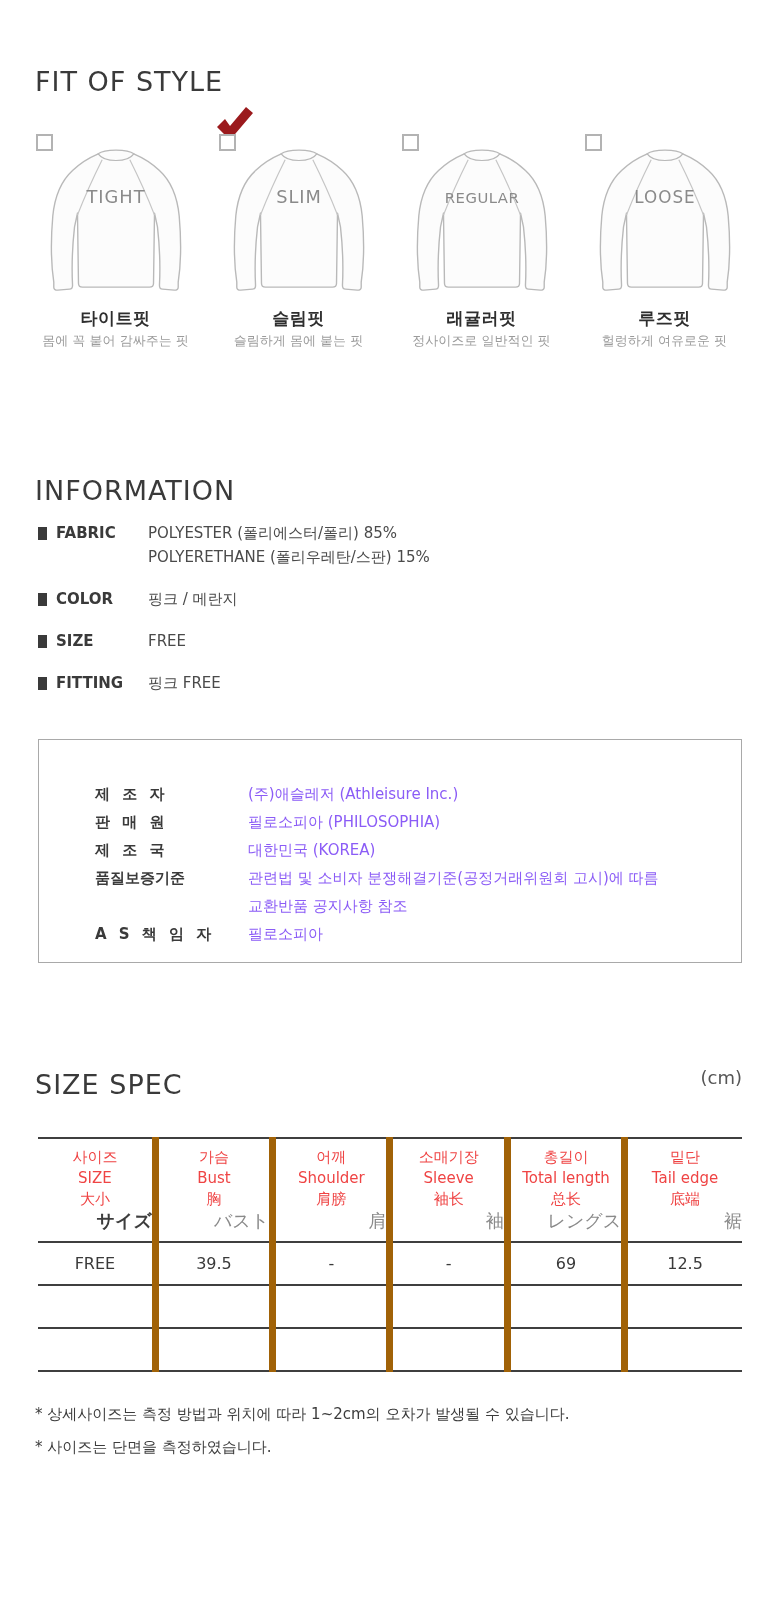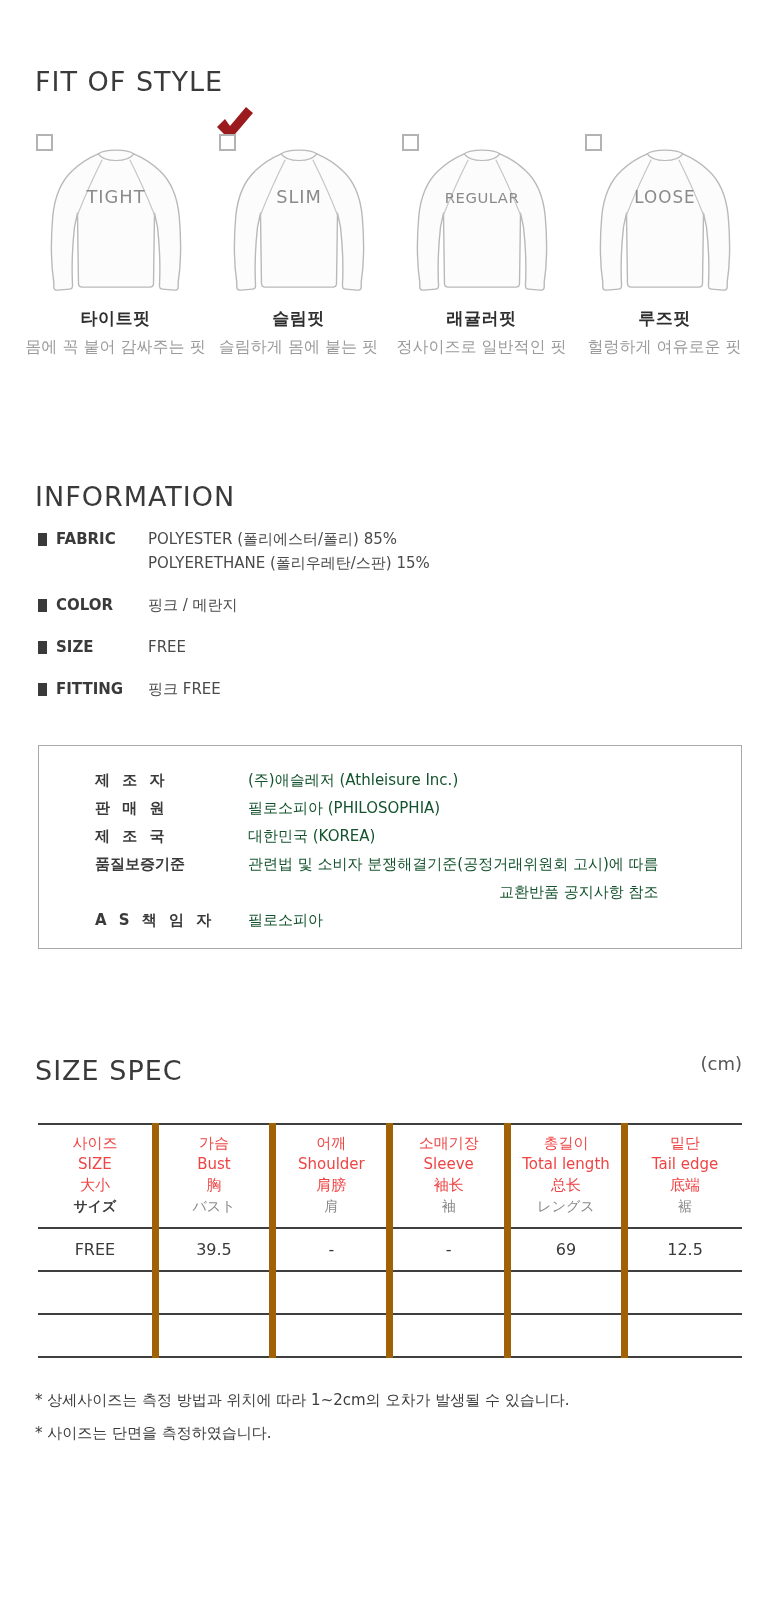--- a/index.html
+++ b/index.html
@@ -10,45 +10,45 @@
   #fit-title { margin:66px 0 0 35px; }
   #info-title { margin:126px 0 0 35px; }
 
   
   .fits { display:flex; margin:12px 24px 0 24px; }
   .fit { flex:1; position:relative; text-align:center; padding-top:30px; }
   .fit-checkbox { position:absolute; left:12px; top:24px; width:13px; height:13px; border:2px solid #b3b3b3; background:#fff; }
   .checkmark { position:absolute; left:8px; top:-4px; width:40px; height:36px; }
   .shirt { width:150px; height:158px; display:block; margin:0 auto; }
   .fit-name { font-size:17px; font-weight:600; color:#2e2e2e; margin-top:9px; line-height:22px; letter-spacing:0.5px; }
-  .fit-desc { font-size:16px; color:#9b9b9b; margin-top:10px; line-height:16px; }
+  .fit-desc { font-size:13px; color:#9b9b9b; margin-top:4px; line-height:16px; }
 
   
   .info-rows { margin:14px 0 0 38px; }
   .info-row { display:flex; align-items:flex-start; margin-bottom:18px; }
   .info-label { width:110px; display:flex; align-items:center; font-size:15px; font-weight:700; color:#3a3a3a; line-height:24px; }
   .bullet { width:9px; height:13px; background:#3a3a3a; display:inline-block; margin-right:9px; flex:none; }
   .info-value { font-size:15px; color:#4a4a4a; line-height:24px; }
 
-  .manu-box { width:704px; margin:44px 0 0 38px; border:1px solid #a9a9a9; box-sizing:border-box; padding:20px 0 14px 0; }
+  .manu-box { width:704px; margin:44px 0 0 38px; border:1px solid #a9a9a9; box-sizing:border-box; padding:40px 0 14px 0; }
   .manu-row { display:flex; font-size:15px; line-height:28px; }
   .manu-label { width:153px; margin-left:56px; flex:none; color:#3a3a3a; font-weight:600; word-spacing:7px; }
-  .manu-value { color:#14532d;text-align:right; }
+  .manu-value { color:#8b5cf6; }
 
   
   .size-head { display:flex; justify-content:space-between; align-items:flex-start; margin:106px 38px 0 35px; }
   .unit { font-size:18px; color:#565656; line-height:18px; }
 
   table.size-table { border-collapse:collapse; table-layout:fixed; width:704px; margin:36px 0 0 38px;
                      border-top:2px solid #3f3f3f; border-bottom:2px solid #3f3f3f; }
   .size-table th, .size-table td { border-left:7px solid #a16207; }
   .size-table th:first-child, .size-table td:first-child { border-left:none; }
   .size-table thead th { border-bottom:2px solid #3f3f3f; font-weight:400; padding:8px 0 10px 0; vertical-align:top; }
   .size-table thead th span { display:block; font-size:15px; line-height:21px; color:#ef4444; }
-  .size-table thead th span.jp { color:#8a8a8a; font-size:14px; }
+  .size-table thead th span.jp { color:#8a8a8a; font-size:18px;text-align:right; }
   .size-table thead th.first span.jp { color:#3d3d3d; font-weight:700; }
   .size-table tbody td { height:39px; text-align:center; font-size:16px; color:#3a3a3a; border-top:2px solid #3f3f3f; }
   .size-table tbody tr:first-child td { border-top:none; }
 
   .footnotes { margin:26px 0 0 35px; font-size:15px; color:#3c3c3c; line-height:33px; }
 </style>
 </head>
 <body>
 
 <div class="page">

